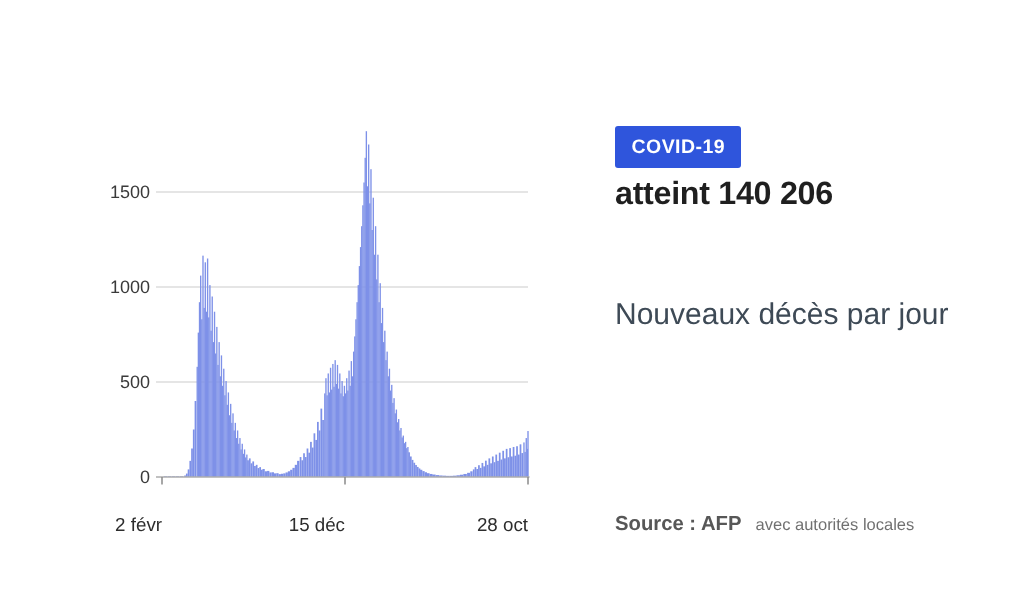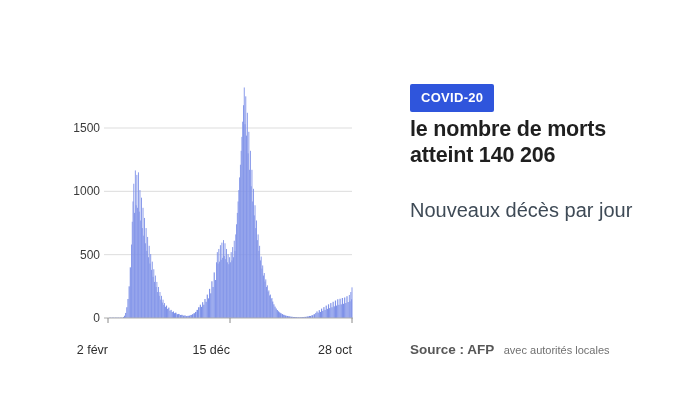--- a/index.html
+++ b/index.html
@@ -270,25 +270,24 @@
       <line x1="104" y1="318" x2="353" y2="318" stroke="#ADADAD" stroke-width="1"></line>
       <line x1="108" y1="318" x2="108" y2="323" stroke="#8A8A8A" stroke-width="1"></line>
       <text x="108" y="354" text-anchor="end" font-size="12.5" fill="#2D2D2D">2 févr</text>
       <line x1="230" y1="318" x2="230" y2="323" stroke="#8A8A8A" stroke-width="1"></line>
       <text x="230" y="354" text-anchor="end" font-size="12.5" fill="#2D2D2D">15 déc</text>
       <line x1="352" y1="318" x2="352" y2="323" stroke="#8A8A8A" stroke-width="1"></line>
       <text x="352" y="354" text-anchor="end" font-size="12.5" fill="#2D2D2D">28 oct</text>
     </svg>
 
   <div class="badge" style="background: rgb(47, 85, 220);">
-    <span>COVID-20</span>
+    <span>COVID-19</span>
   </div>
 
   <div class="headline">
-    <div>le nombre de morts</div>
     <div>atteint 140 206</div>
   </div>
 
   <div class="subtitle">
     <div>Nouveaux décès par jour</div>
   </div>
 
   <div class="source">
     <span class="src-main">Source : AFP</span>
     <span class="src-note">avec autorités locales</span>

